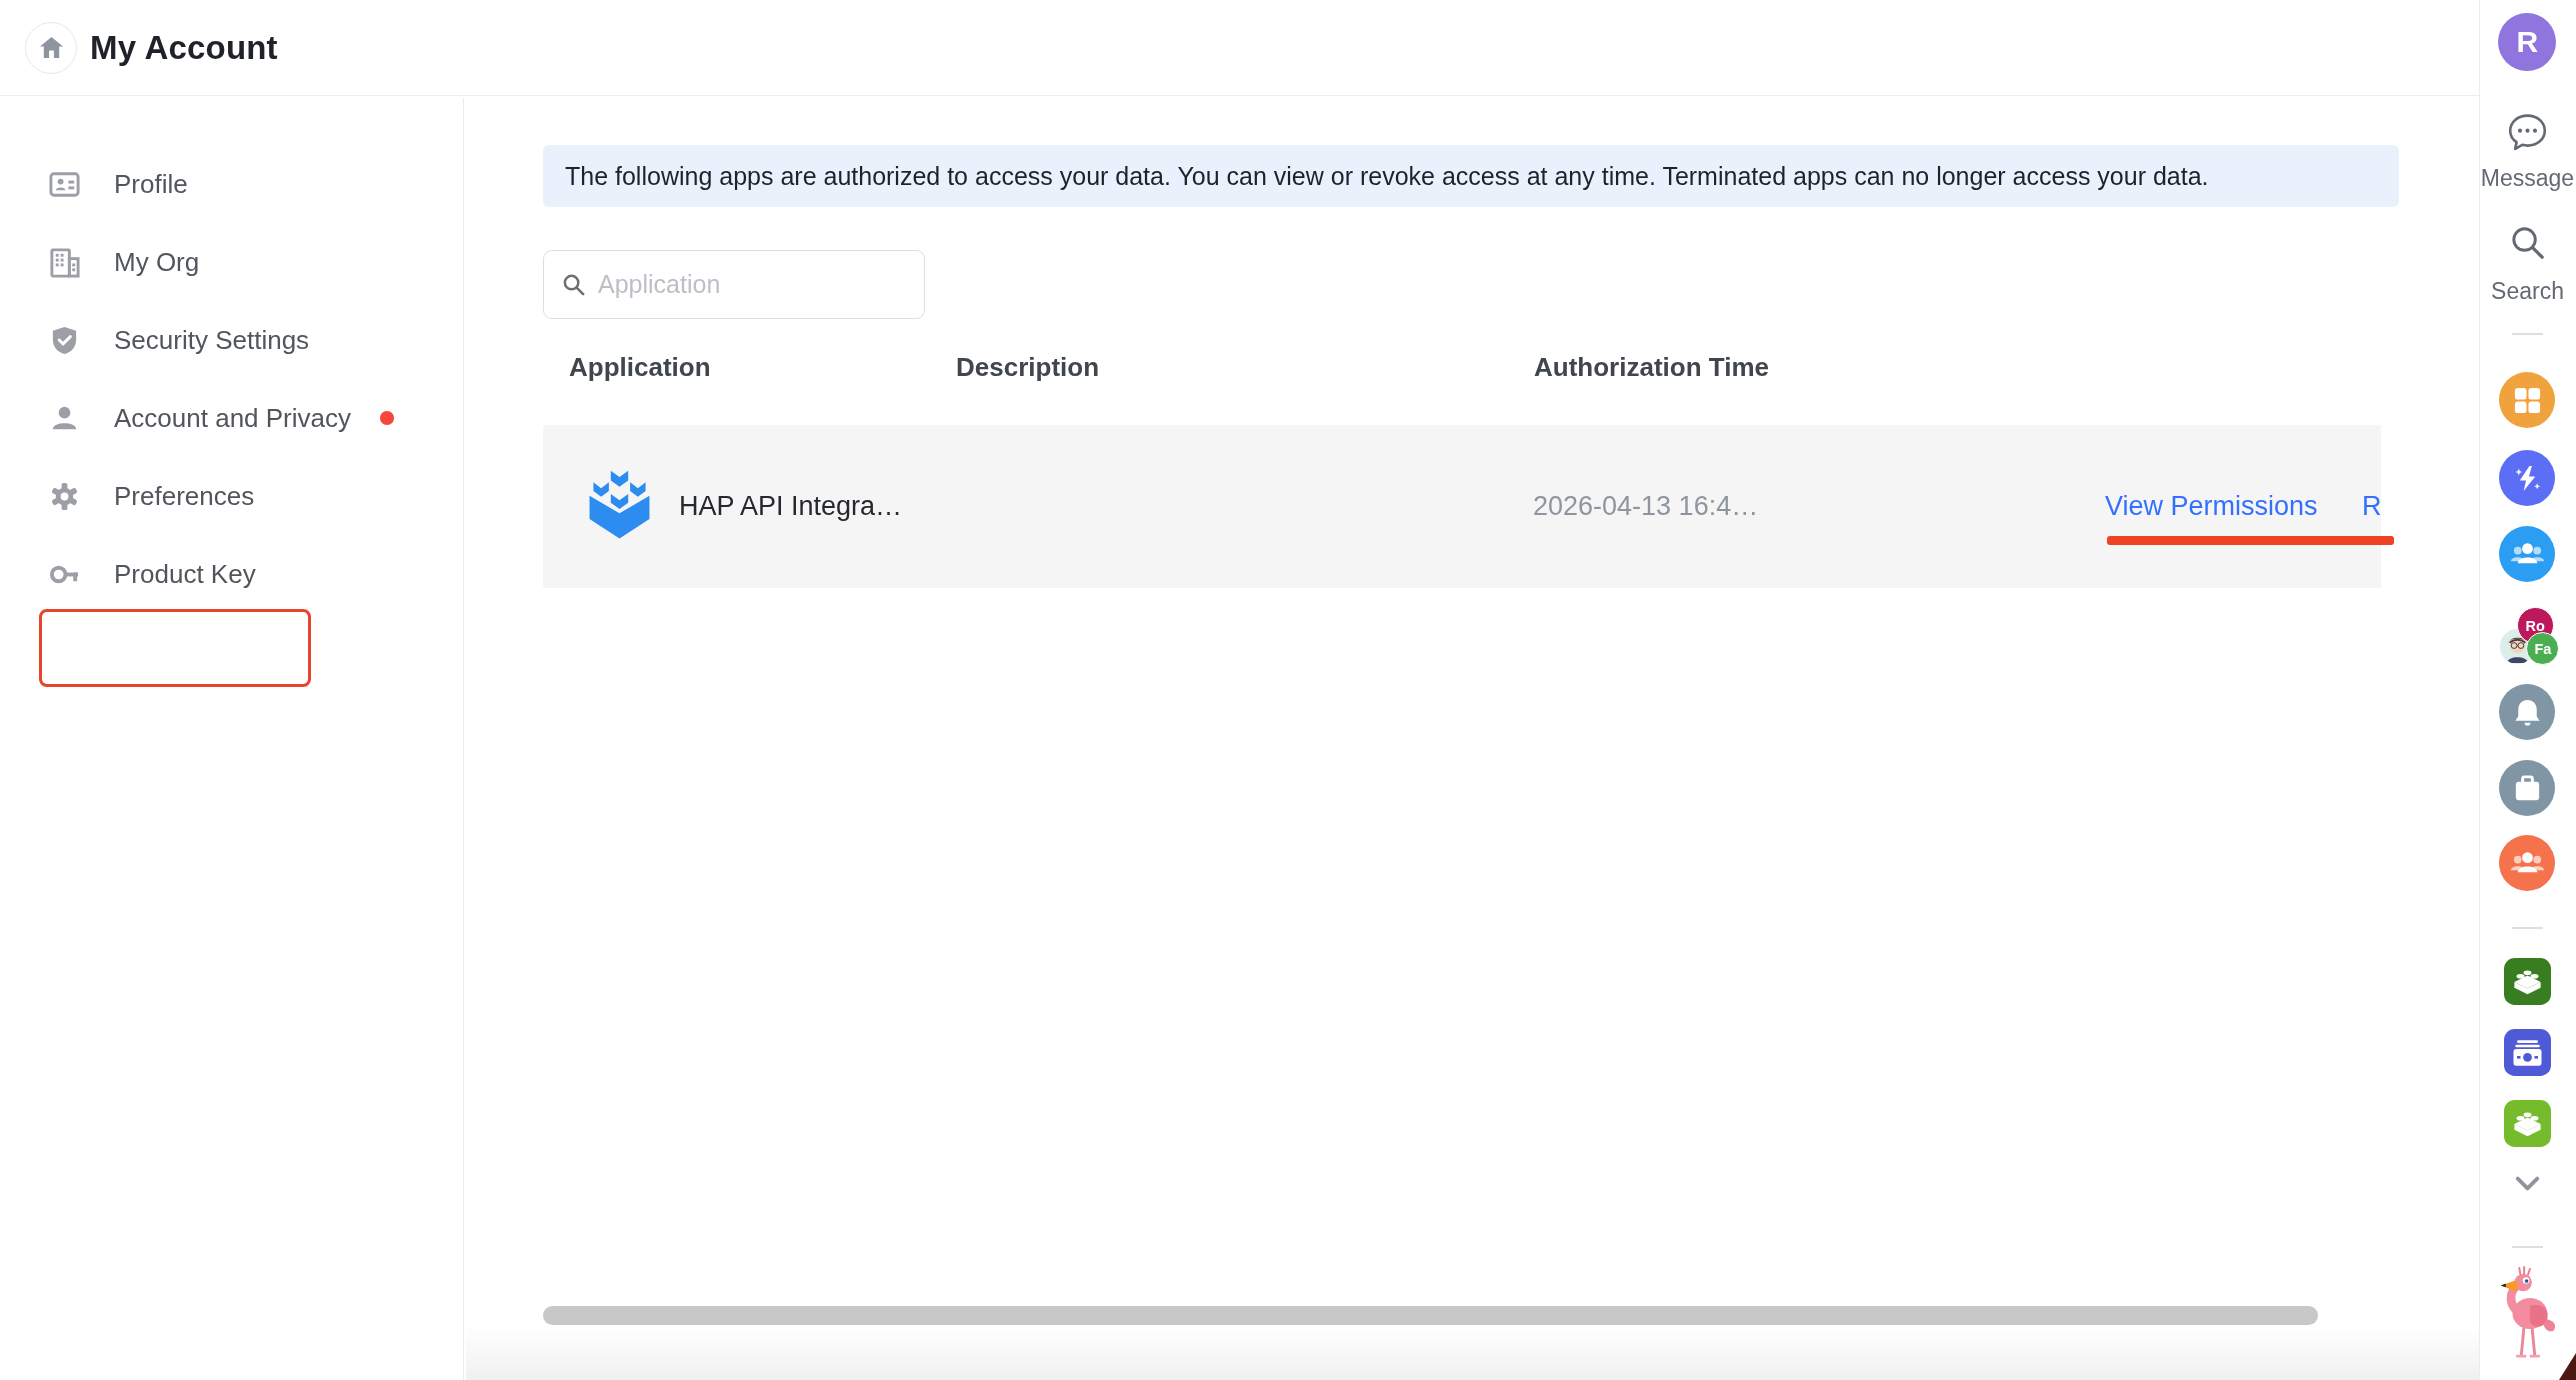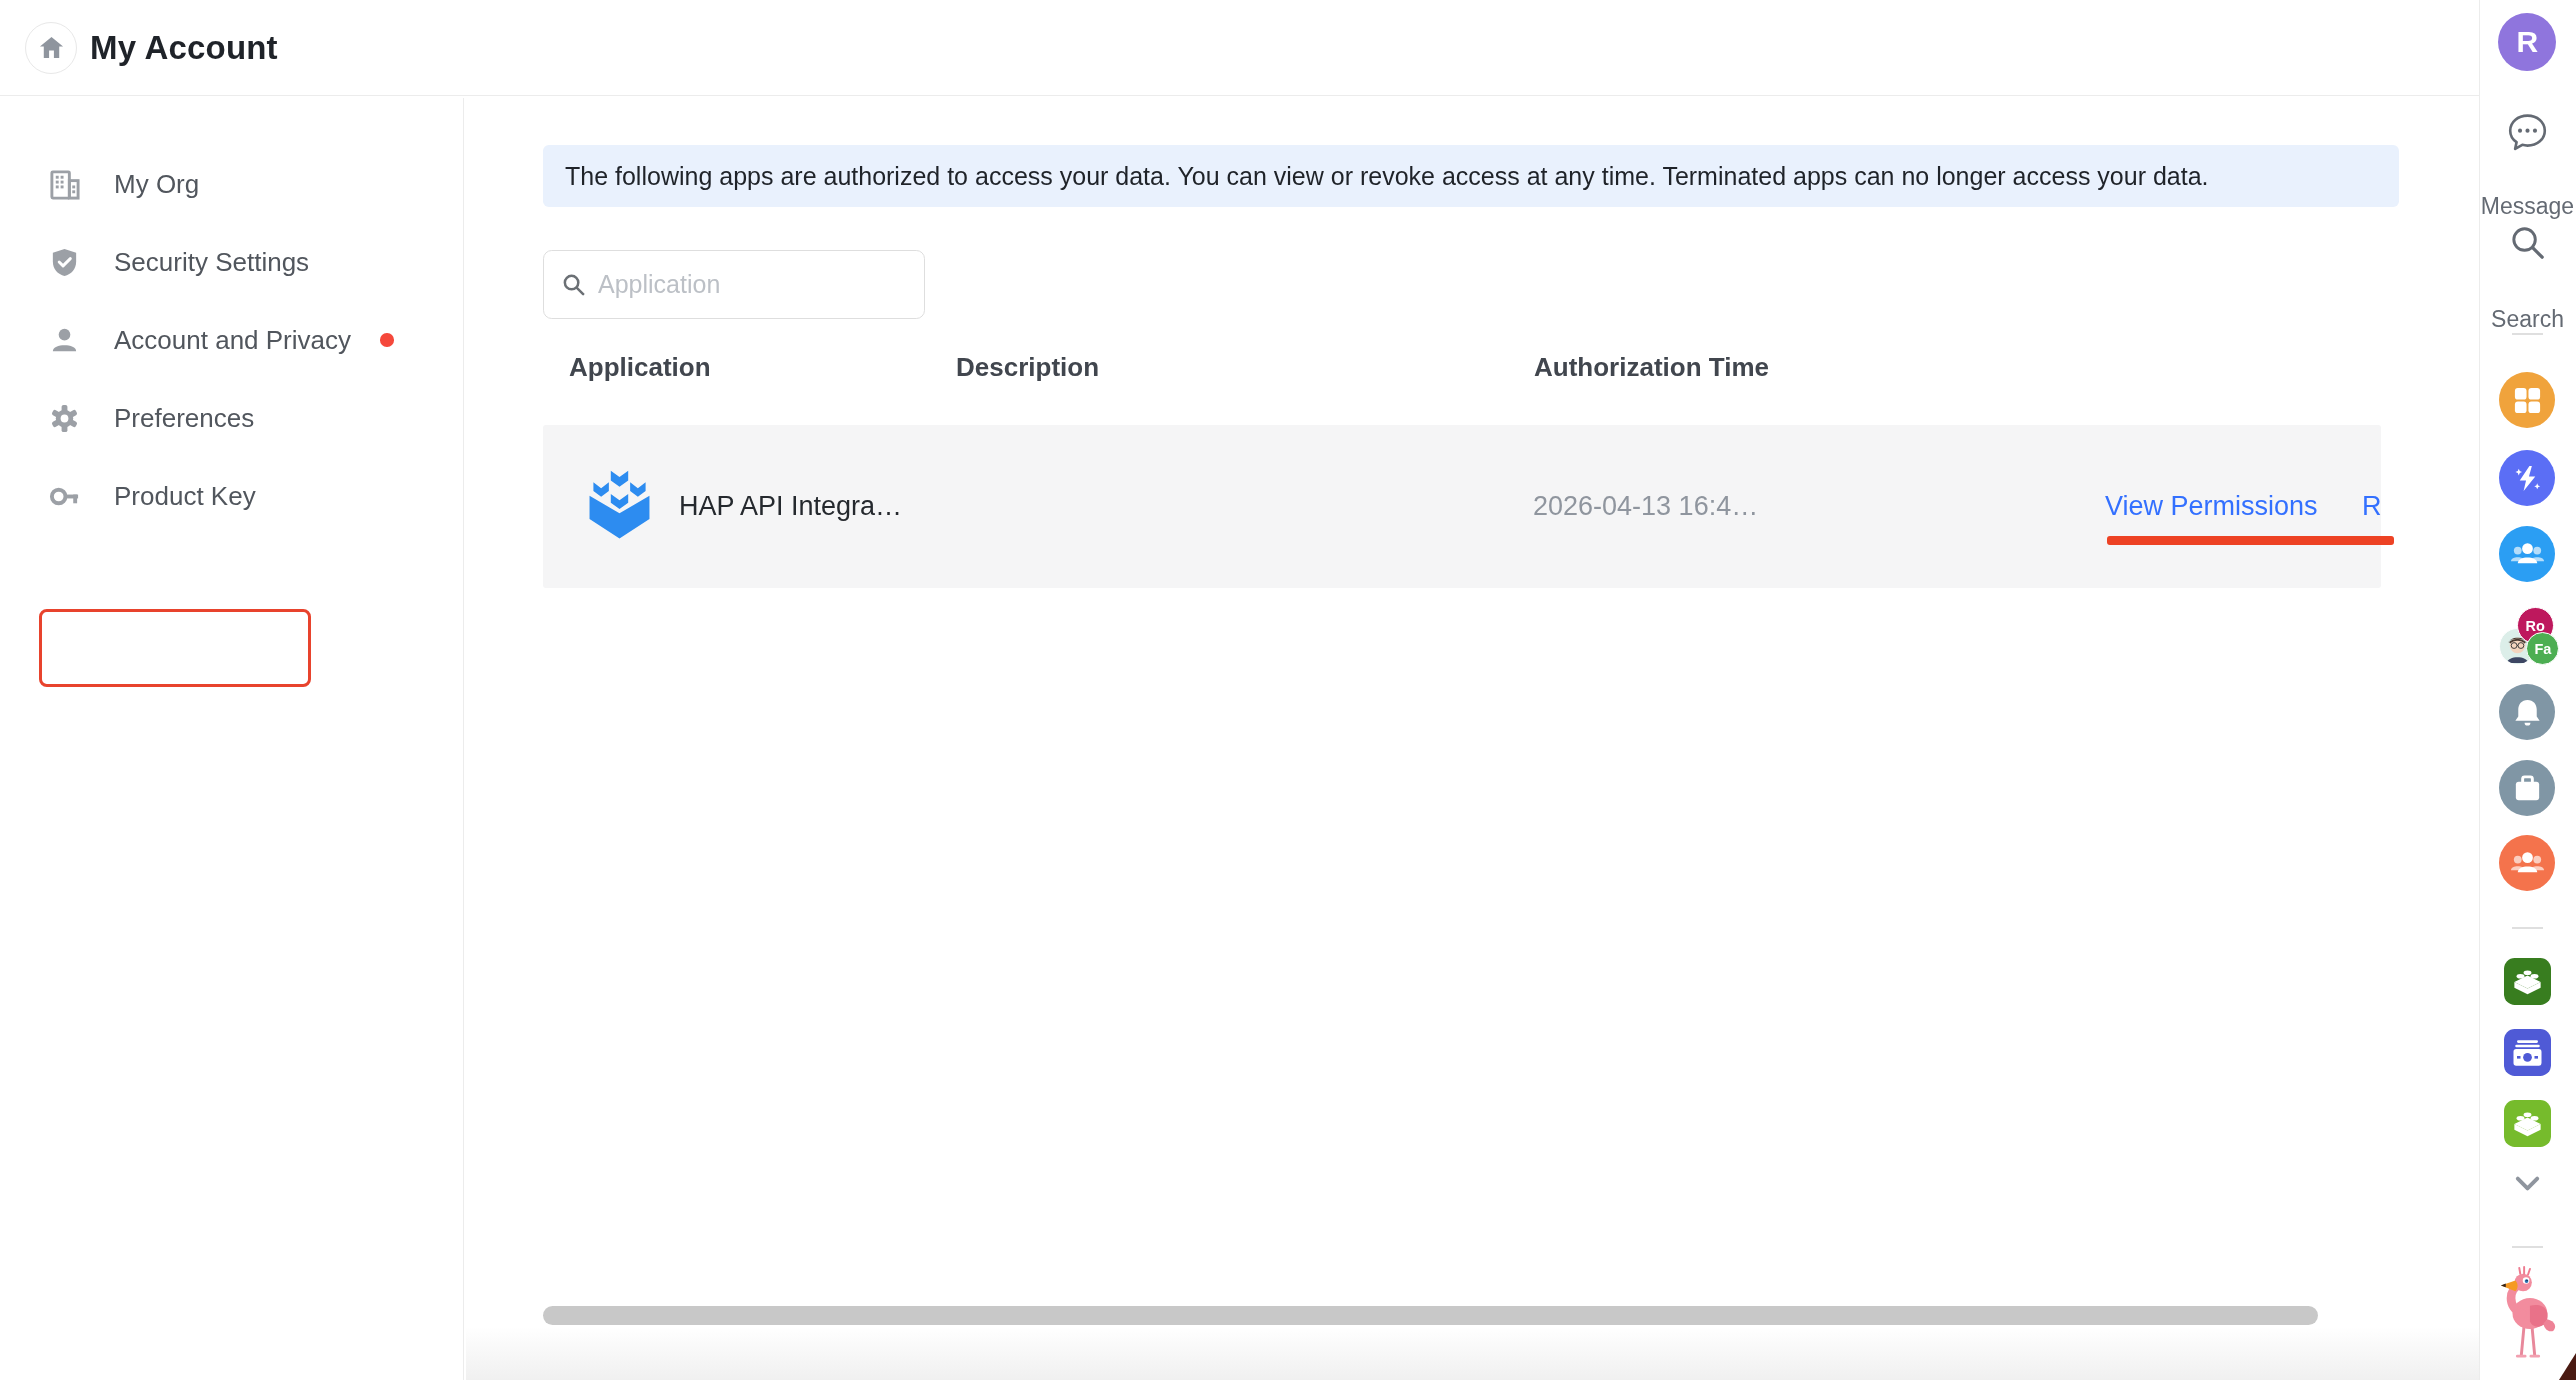--- a/index.html
+++ b/index.html
@@ -53,21 +53,21 @@
   .bottom-fade { position:absolute; left:0; bottom:0; width:2013px; height:53px;
     background:linear-gradient(#ffffff, #F0F0F0); pointer-events:none; }
 
   
   .dock { position:absolute; left:2479px; top:0; width:97px; height:1380px;
     background:#fff; border-left:1.9px solid #ECECEC; }
   .dock-avatar { position:absolute; left:18.4px; top:12.6px; width:58px; height:58px; border-radius:50%;
     background:#8F75DD; color:#fff; font-size:30px; font-weight:bold;
     display:flex; align-items:center; justify-content:center; }
   .dock-nav-ico { position:absolute; left:26px; width:43px; height:43px; }
-  .dock-label { position:absolute; left:0; width:95px; text-align:center; font-size:23px; color:#646A73; white-space:nowrap; overflow:hidden;margin-top:28px; }
+  .dock-label { position:absolute; left:0; width:95px; text-align:center; font-size:23px; color:#646A73; white-space:nowrap; overflow:hidden; }
   .dock-div { position:absolute; left:32px; width:31px; height:1.9px; background:#DFDFDF; }
   .dock-circle { position:absolute; left:19.4px; width:56px; height:56px; border-radius:50%;
     display:flex; align-items:center; justify-content:center; cursor:pointer; }
   .dock-square { position:absolute; left:24px; width:47px; height:47px; border-radius:10.7px;
     display:flex; align-items:center; justify-content:center; cursor:pointer; }
   .cluster { position:absolute; left:19.4px; top:607px; width:56px; height:56px; cursor:pointer; }
   .cluster .mini { position:absolute; border-radius:50%; display:flex; align-items:center;
     justify-content:center; color:#fff; font-weight:bold; font-size:14.5px; border:1.9px solid #fff; }
   .mini.ro { left:17.4px; top:0px; width:37px; height:37px; background:#be185d; }
   .mini.fa { left:27px; top:25px; width:33px; height:33px; background:#4CAE52; }
@@ -84,20 +84,32 @@
   <div class="home-btn">
     <svg width="27" height="27" viewBox="0 0 28 28">
       <path d="M14 3 L26 13 L22 13 L22 25 L16.5 25 L16.5 17 L11.5 17 L11.5 25 L6 25 L6 13 L2 13 Z" fill="#8F959E"></path>
     </svg>
   </div>
   <div class="page-title">My Account</div>
 </div>
 
 <div class="left-nav">
 
+  <div class="nav-item">
+    <span class="nav-ico">
+      <svg width="33" height="33" viewBox="0 0 34 34">
+          <rect x="3" y="6" width="28" height="22" rx="3" fill="none" stroke="#9CA0A6" stroke-width="3"></rect>
+          <circle cx="13" cy="14" r="3" fill="#9CA0A6"></circle>
+          <path d="M8 23 c0-4 10-4 10 0 z" fill="#9CA0A6"></path>
+          <rect x="21" y="13" width="6" height="3" fill="#9CA0A6"></rect>
+          <rect x="21" y="19" width="6" height="3" fill="#9CA0A6"></rect>
+        </svg>
+    </span>
+    <span class="nav-label">Profile</span>
+  </div>
 
   <div class="nav-item">
     <span class="nav-ico">
       <svg width="33" height="33" viewBox="0 0 34 34">
           <rect x="4" y="4" width="18" height="27" rx="1" fill="none" stroke="#9CA0A6" stroke-width="3"></rect>
           <rect x="22" y="13" width="9" height="18" fill="none" stroke="#9CA0A6" stroke-width="3"></rect>
           <rect x="8" y="8" width="3" height="3" fill="#9CA0A6"></rect>
           <rect x="13" y="8" width="3" height="3" fill="#9CA0A6"></rect>
           <rect x="8" y="13" width="3" height="3" fill="#9CA0A6"></rect>
           <rect x="13" y="13" width="3" height="3" fill="#9CA0A6"></rect>

